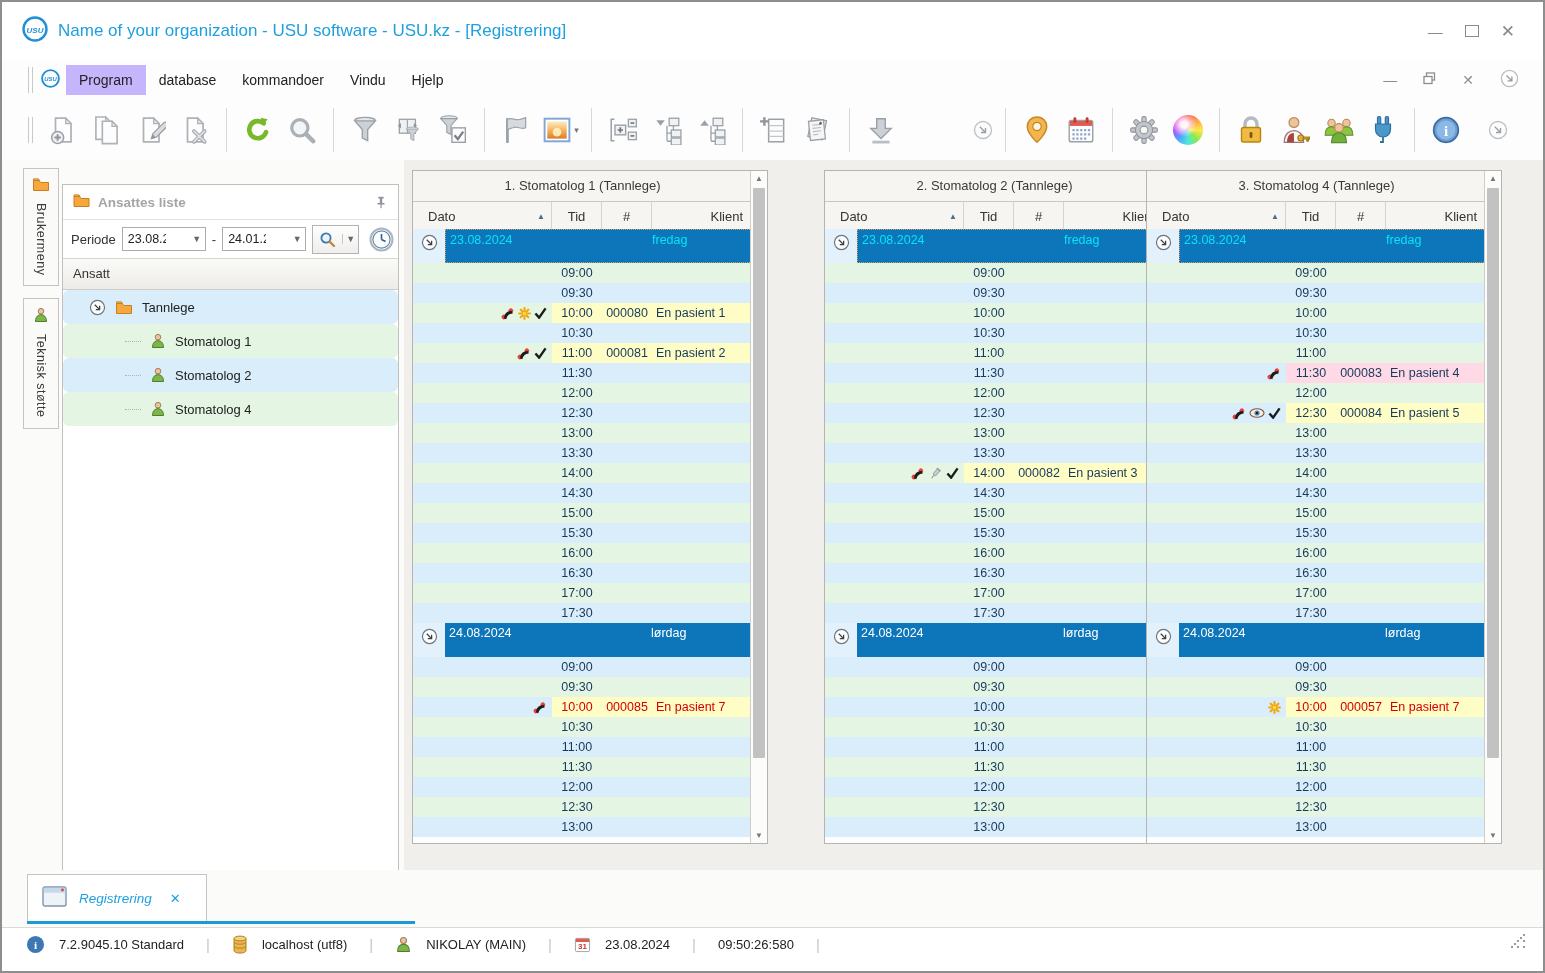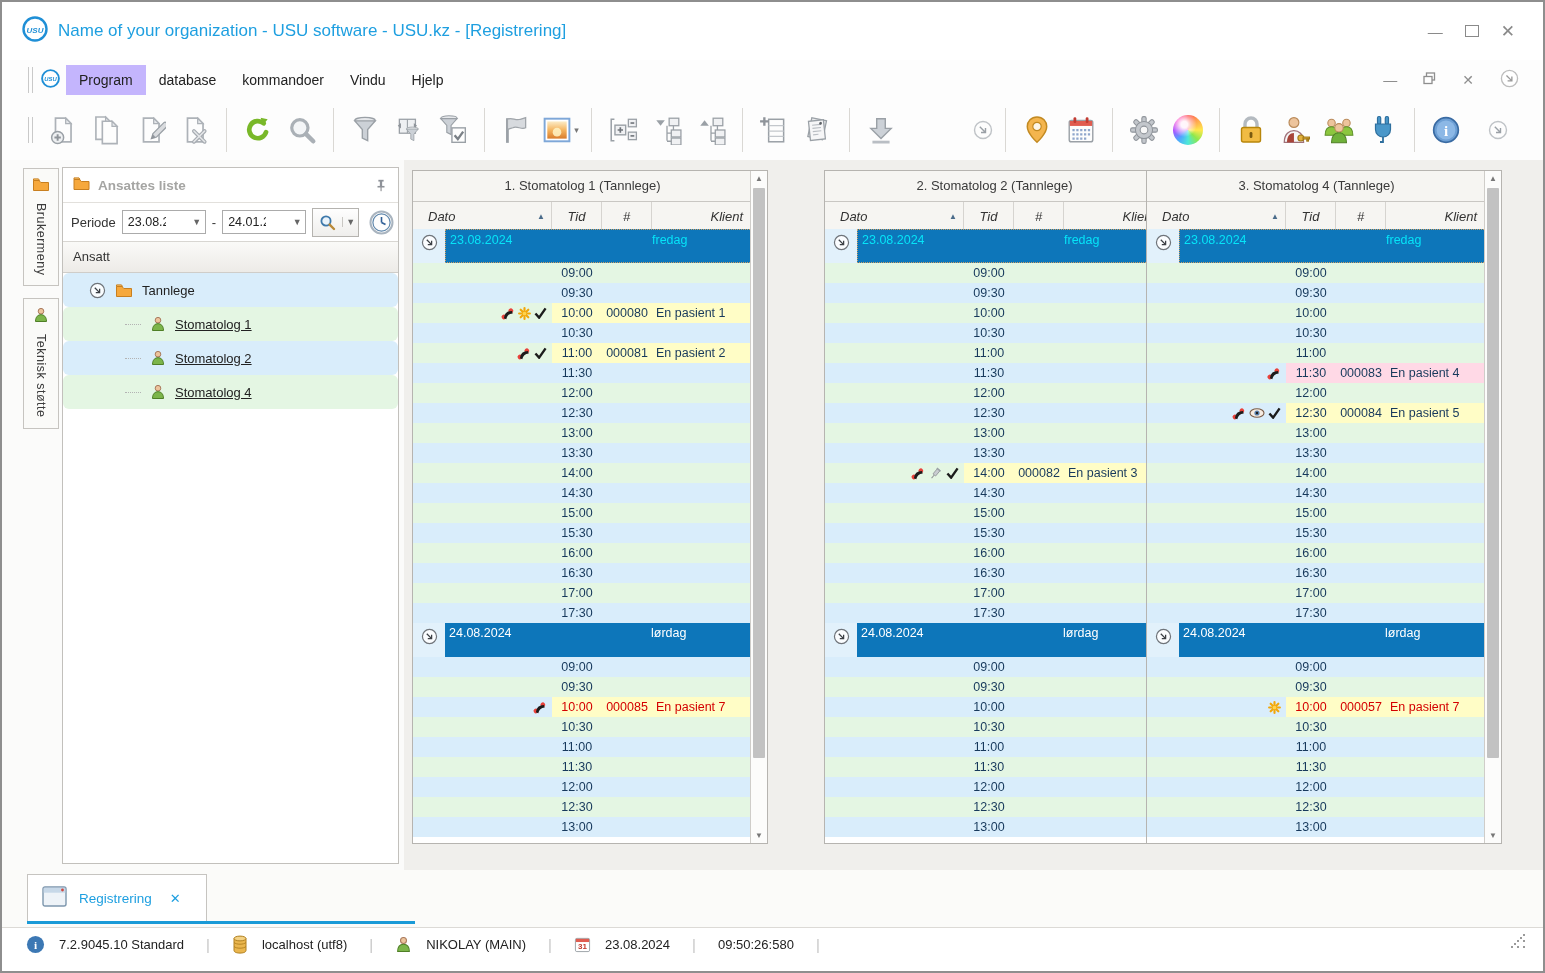--- a/index.html
+++ b/index.html
@@ -29,45 +29,45 @@
      background:radial-gradient(circle at 38% 32%,rgba(255,255,255,.95) 0 12%,rgba(255,255,255,0) 45%),
      conic-gradient(#ff4d4d,#ffa64d,#ffe84d,#8ee84d,#4de8d8,#4da6ff,#b04dff,#ff4dd2,#ff4d4d);}
   
   .main{position:absolute;left:0;top:158px;width:1545px;height:710px;background:#fbfbfa;}
   .sched-bg{position:absolute;left:402px;top:0;right:0;bottom:0;background:#f0efec;}
   
   .vtabs{position:absolute;left:21px;top:8px;display:flex;flex-direction:column;gap:12px;}
   .vtab{width:34px;border:1px solid #c6c4c0;background:#fafaf8;display:flex;flex-direction:column;align-items:center;gap:7px;padding:8px 0 10px;cursor:pointer;}
   .vtab .vlabel{writing-mode:vertical-rl;font-size:12.5px;color:#3c3c3c;letter-spacing:.5px;}
   
-  .sidepanel{position:absolute;left:60px;top:7px;width:337px;height:697px;background:#fff;border:1px solid #c2c0bc;box-sizing:border-box;}
+  .sidepanel{position:absolute;left:60px;top:24px;width:337px;height:697px;background:#fff;border:1px solid #c2c0bc;box-sizing:border-box;}
   .sp-header{height:34px;display:flex;align-items:center;padding:0 10px;border-bottom:1px solid #e2e0dc;}
   .sp-title{margin-left:8px;font-size:13.5px;font-weight:bold;color:#a5a5a3;}
   .pinbtn{margin-left:auto;cursor:pointer;display:flex;}
   .periode{height:38px;display:flex;align-items:center;gap:6px;padding:0 8px;}
   .periode .plabel{font-size:13px;color:#333;}
   .datefield{width:84px;height:24px;border:1px solid #ababab;display:flex;align-items:center;box-sizing:border-box;background:#fff;cursor:pointer;gap:23px;}
   .datefield .dval{flex:1;font-size:12.5px;color:#222;padding-left:5px;white-space:nowrap;overflow:hidden;}
   .datefield .darr{width:16px;text-align:center;font-size:9px;color:#666;}
   .dash{font-size:13px;color:#333;}
   .searchbtn{height:27px;border:1px solid #b5b3af;background:linear-gradient(#fefefe,#efeeec);display:flex;align-items:center;cursor:pointer;}
   .searchbtn .sb-main{padding:0 6px;display:flex;}
   .searchbtn .sb-arr{width:15px;border-left:1px solid #c9c7c3;font-size:9px;color:#666;text-align:center;}
   .clockbtn{margin-left:4px;cursor:pointer;display:flex;}
   .ansatt-head{height:30px;line-height:30px;background:linear-gradient(#fafaf8,#edebe7);border-top:1px solid #d8d6d2;border-bottom:1px solid #cfcdc9;font-size:13px;color:#333;padding-left:10px;}
   .tree-row{height:34px;display:flex;align-items:center;font-size:13px;color:#222;cursor:pointer;border-radius:6px;}
   .tree-root{background:var(--rowBlue);padding-left:26px;gap:9px;}
-  .tree-child{gap:9px;text-decoration:underline;}
+  .tree-child{gap:9px;}
   .dotline{width:16px;border-top:1px dotted #b3b3b3;margin-left:62px;}
   
   .sched-col{position:absolute;top:10px;width:356px;height:674px;background:#fff;border:1px solid #b6b4b0;box-sizing:border-box;}
   .col-inner{position:absolute;left:0;top:0;bottom:0;width:339px;}
   .col-title{height:30px;line-height:30px;text-align:center;font-size:13px;color:#3a3a3a;background:#f6f5f2;border-bottom:1px solid #c9c7c3;}
   .subhead{height:28px;display:flex;background:#f6f5f2;border-bottom:1px solid #c9c7c3;font-size:13px;color:#333;}
-  .subhead div{border-right:1px solid #d6d4d0;box-sizing:border-box;display:flex;align-items:center;font-style:italic;}
+  .subhead div{border-right:1px solid #d6d4d0;box-sizing:border-box;display:flex;align-items:center;}
   .sh-dato{width:139px;padding-left:15px;}
   .sh-sort{margin-left:auto;margin-right:6px;font-size:8px;color:#4a6b8a;}
   .sh-tid{width:50px;justify-content:center;}
   .sh-num{width:50px;justify-content:center;}
   .sh-klient{width:100px;justify-content:flex-end;padding-right:9px;border-right:none!important;}
   .grid-body{position:absolute;left:0;top:58px;right:0;bottom:0;overflow:hidden;}
   .banner-row{height:34px;display:flex;cursor:pointer;}
   .b-icon{width:32px;background:var(--iconCol);display:flex;align-items:flex-start;justify-content:center;padding-top:5px;box-sizing:border-box;}
   .b-body{position:relative;flex:1;background:var(--banner);color:#fff;font-size:12.5px;box-sizing:border-box;}
   .b-body .bdate{position:absolute;left:4px;top:3px;}
@@ -85,21 +85,21 @@
   .bg-yellow{background:var(--apptYellow)!important;}
   .bg-pink{background:var(--apptPink)!important;}
   .txt-red{color:var(--red);}
   .vscroll{position:absolute;right:0;top:0;bottom:0;width:16px;background:#fcfcfb;border-left:1px solid #cfcdc9;}
   .vs-up{position:absolute;top:0;left:0;right:0;height:15px;text-align:center;font-size:8px;color:#777;line-height:15px;cursor:pointer;}
   .vs-thumb{position:absolute;left:2px;right:2px;top:17px;height:570px;background:#c2c2c2;border-radius:1px;cursor:pointer;}
   .vs-down{position:absolute;bottom:0;left:0;right:0;height:15px;text-align:center;font-size:8px;color:#777;line-height:15px;cursor:pointer;}
   
   .tabrow{position:absolute;left:0;top:868px;right:0;height:57px;background:#fbfbf9;}
   .doc-tab{position:absolute;left:25px;top:4px;width:180px;height:47px;background:#fff;border:1px solid #c6c4c0;border-bottom:none;display:flex;align-items:center;gap:12px;padding-left:14px;box-sizing:border-box;cursor:pointer;}
-  .doc-tab .tlabel{color:var(--titleBlue);font-size:13.5px;}
+  .doc-tab .tlabel{color:var(--titleBlue);font-size:13.5px;font-style:italic;}
   .doc-tab .tclose{color:var(--titleBlue);font-weight:bold;font-size:13px;margin-left:6px;cursor:pointer;}
   .tab-underline{position:absolute;left:25px;top:51px;width:388px;height:3px;background:#1a9ad7;}
   
   .statusbar{position:absolute;left:0;top:925px;right:0;height:33px;border-top:1px solid #dcdad6;display:flex;align-items:center;padding-left:24px;font-size:13px;color:#222;background:#fff;}
   .st-item{display:flex;align-items:center;gap:14px;}
   .st-sep{color:#c6c6c6;margin:0 22px;font-size:15px;}
   .resize-grip{position:absolute;right:16px;top:932px;width:16px;height:16px;}
   .resize-grip i{position:absolute;width:2px;height:2px;background:#9a9a9a;}
 </style>
 </head>

